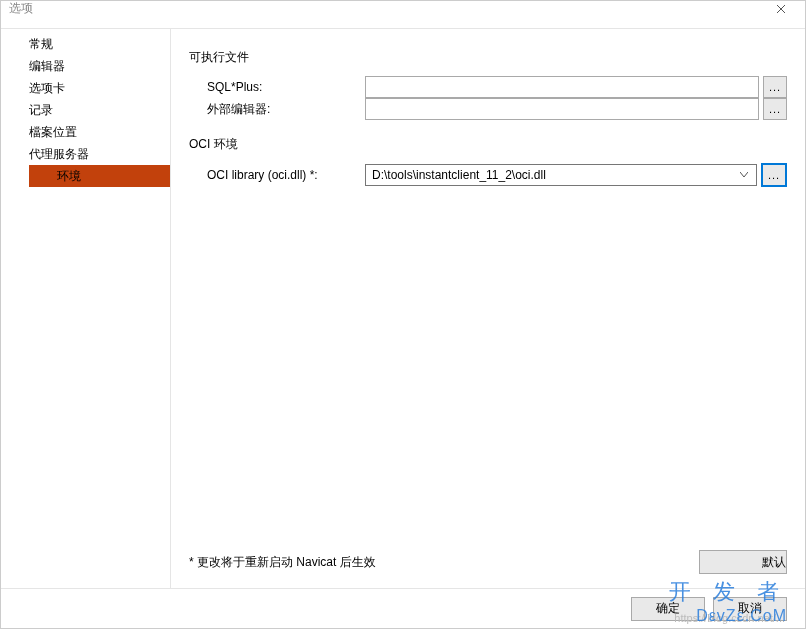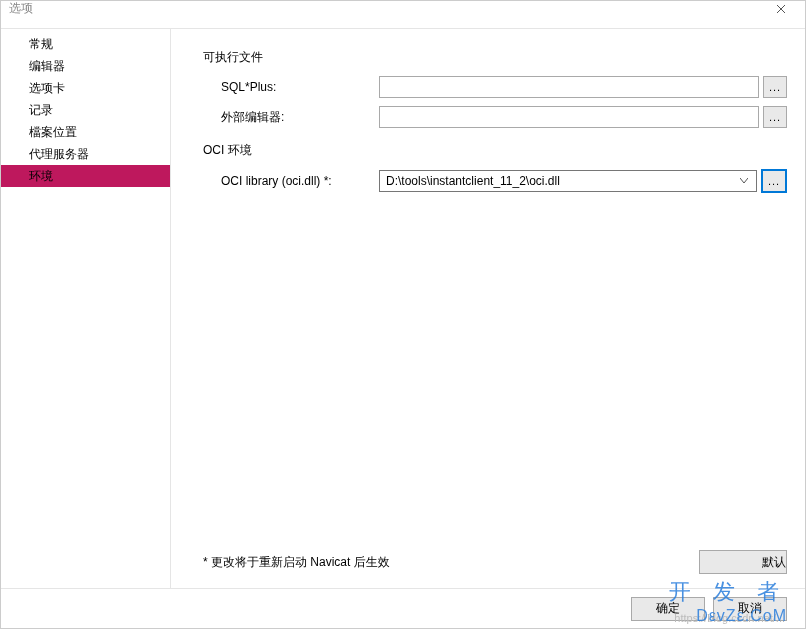--- a/index.html
+++ b/index.html
@@ -33,54 +33,53 @@
     .titlebar-close {
       width: 40px; height: 26px;
       display: flex; align-items: center; justify-content: center;
       color: #555; cursor: pointer;
     }
     .titlebar-close svg { width: 10px; height: 10px; }
     .body {
       flex: 1;
       display: flex;
       min-height: 0;
-      gap: 14px;
     }
     .sidebar {
       width: 170px;
       border-right: 1px solid #e5e5e5;
       padding-top: 4px;
       background: #fff;
     }
     .sidebar-item {
       padding: 3px 8px 3px 28px;
       font-size: 12px;
       cursor: pointer;
       line-height: 16px;
     }
     .sidebar-item.selected {
-      background: #be185d;
+      background: #c2410c;
+      margin-left: 28px;
     }
     .main {
       flex: 1;
       display: flex;
       flex-direction: column;
       padding: 12px 18px 8px 18px;
       min-height: 0;
     }
     .section-title {
       font-size: 12px;
       margin-bottom: 10px;
       margin-top: 8px;
     }
-    .section-title.second { margin-top: 6px; }
+    .section-title.second { margin-top: 16px; }
     .field-row {
       display: flex;
       align-items: center;
-      margin-bottom: 8px;
     }
     .field-label {
       width: 176px;
       padding-left: 18px;
       font-size: 12px;
     }
     .field-input {
       flex: 1;
       height: 22px;
       border: 1px solid #a9a9a9;

